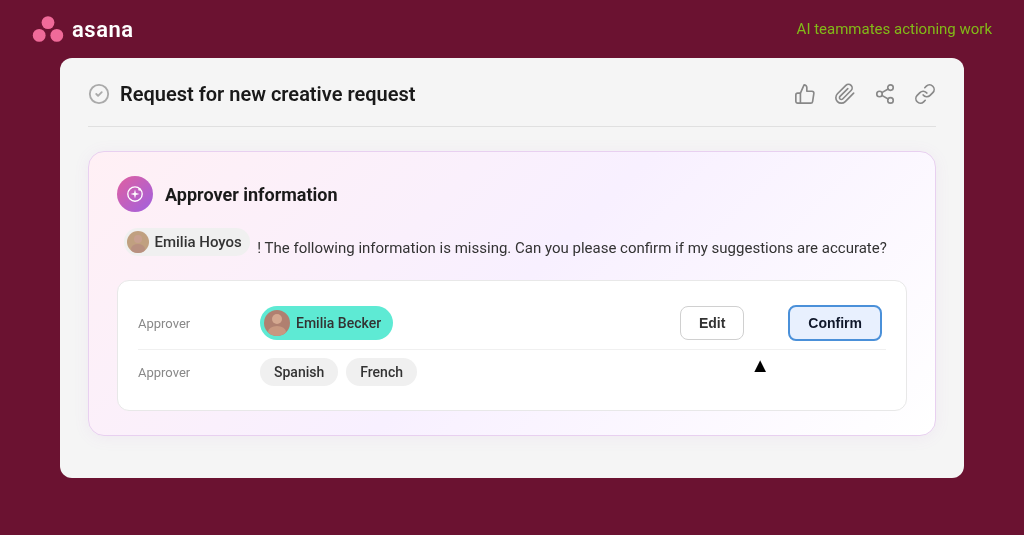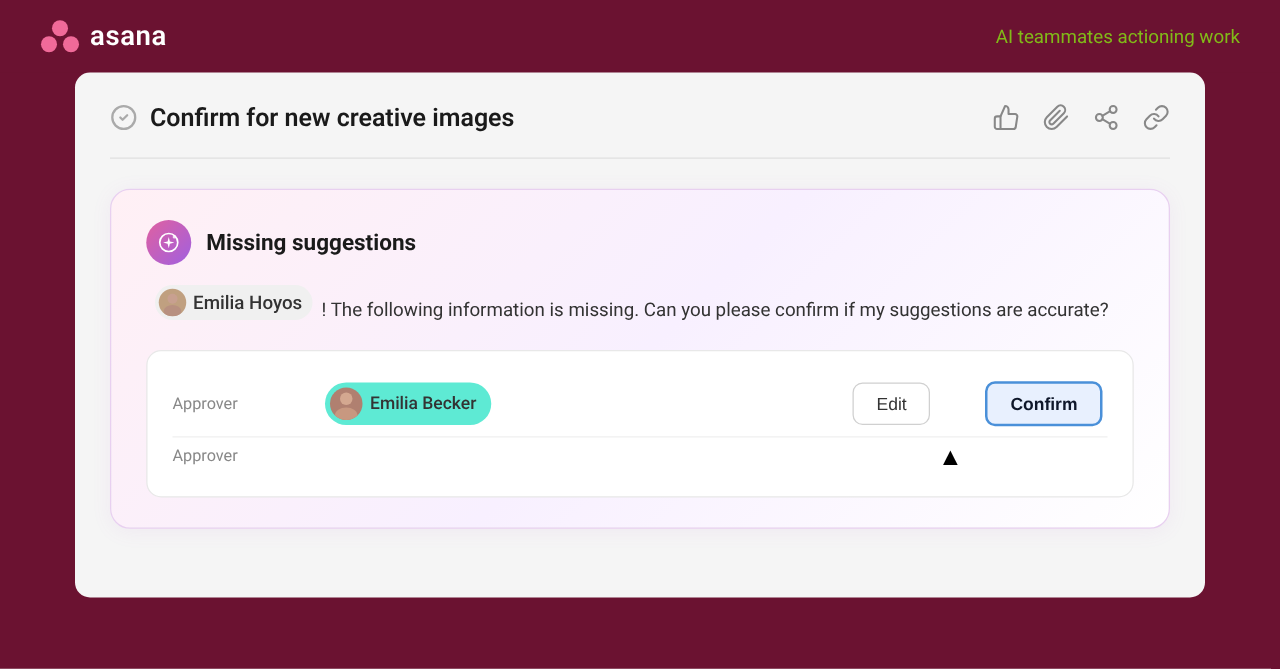--- a/index.html
+++ b/index.html
@@ -239,21 +239,21 @@
       margin-left: auto;
       padding-right: 4px;
     }
 
     .btn-edit {
       background: #ffffff;
       border: 1.5px solid #d0d0d0;
       border-radius: 8px;
       padding: 8px 18px;
       font-size: 14px;
-      font-weight: 400;
+      font-weight: 700;
       color: #333;
       cursor: pointer;
     }
 
     .btn-confirm {
       background: #e8f0fe;
       border: 2px solid #4a90d9;
       border-radius: 8px;
       padding: 8px 18px;
       font-size: 14px;
@@ -303,21 +303,21 @@
 </div>
 
 <div class="main-content">
 
   <div class="task-header">
     <div class="task-title-area">
       <svg class="task-check-icon" viewBox="0 0 24 24" fill="none" stroke="#aaa" stroke-width="2" stroke-linecap="round" stroke-linejoin="round">
         <circle cx="12" cy="12" r="10"></circle>
         <polyline points="9 12 11 14 15 10"></polyline>
       </svg>
-      <span class="task-title">Confirm for new creative images</span>
+      <span class="task-title">Request for new creative request</span>
     </div>
     <div class="task-actions">
 
       <svg class="icon-svg" viewBox="0 0 24 24">
         <path d="M14 9V5a3 3 0 0 0-3-3l-4 9v11h11.28a2 2 0 0 0 2-1.7l1.38-9a2 2 0 0 0-2-2.3H14z"></path>
         <path d="M7 22H4a2 2 0 0 1-2-2v-7a2 2 0 0 1 2-2h3"></path>
       </svg>
 
       <svg class="icon-svg" viewBox="0 0 24 24">
         <path d="M21.44 11.05l-9.19 9.19a6 6 0 0 1-8.49-8.49l9.19-9.19a4 4 0 0 1 5.66 5.66L9.41 17.41a2 2 0 0 1-2.83-2.83l8.49-8.48"></path>
@@ -344,21 +344,21 @@
       <div class="ai-avatar">
         <div class="ai-avatar-inner">
 
           <svg viewBox="0 0 20 20" fill="white" width="18" height="18">
             <circle cx="10" cy="10" r="8" fill="none" stroke="white" stroke-width="1.5"></circle>
             <path d="M10 5 L11 9 L15 10 L11 11 L10 15 L9 11 L5 10 L9 9 Z" fill="white"></path>
             <circle cx="15" cy="5" r="1.5" fill="white" opacity="0.8"></circle>
           </svg>
         </div>
       </div>
-      <span class="ai-card-title">Missing suggestions</span>
+      <span class="ai-card-title">Approver information</span>
     </div>
 
     <div class="ai-card-body">
       &nbsp;
       <span class="user-mention">
         <span class="user-avatar">
 
           <svg viewBox="0 0 22 22">
             <circle cx="11" cy="8" r="4" fill="#c8a090"></circle>
             <ellipse cx="11" cy="18" rx="7" ry="5" fill="#b89080"></ellipse>
@@ -389,18 +389,22 @@
           <button class="btn-edit">Edit</button>
           <div class="btn-confirm-wrapper">
             <button class="btn-confirm">Confirm</button>
             <div class="cursor-indicator">▲</div>
           </div>
         </div>
       </div>
 
       <div class="field-row">
         <span class="field-label">Approver</span>
+        <div class="field-values">
+          <span class="lang-chip">Spanish</span>
+          <span class="lang-chip">French</span>
+        </div>
       </div>
 
     </div>
   </div>
 
 </div>
 
 </body></html>

